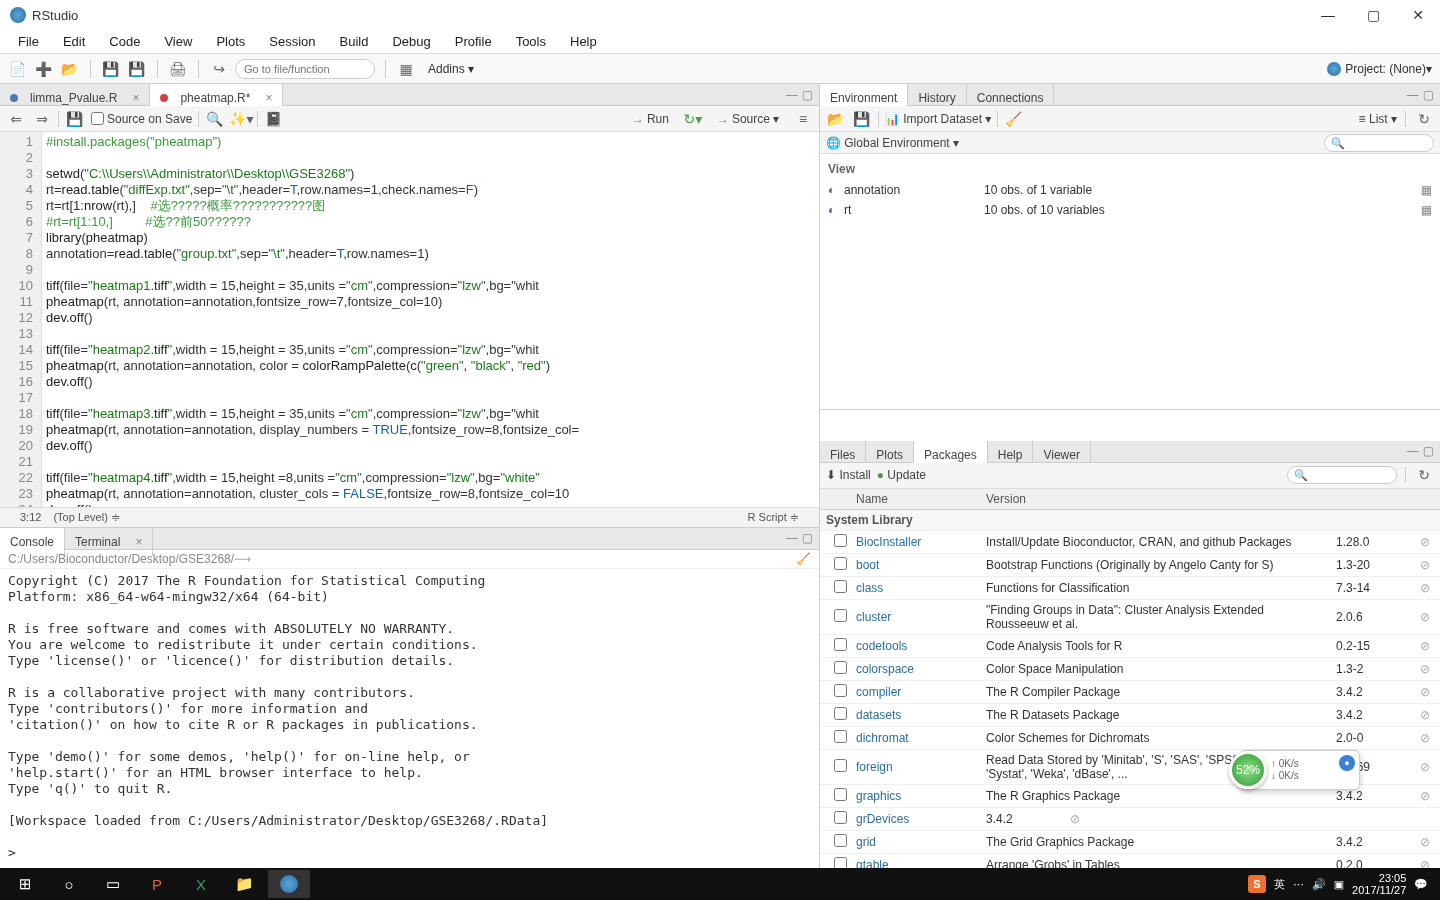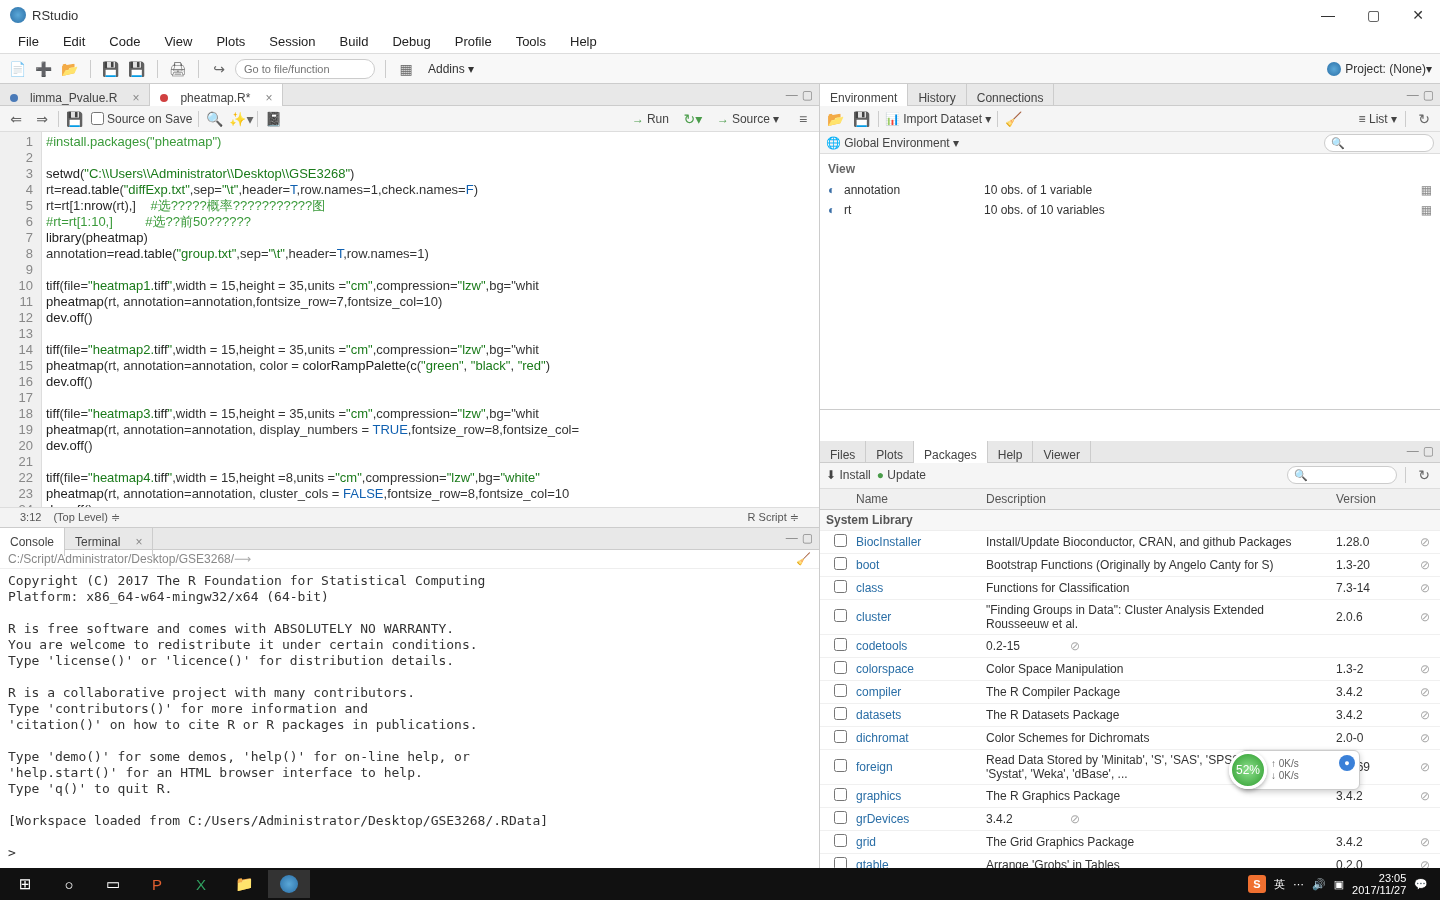--- a/index.html
+++ b/index.html
@@ -233,21 +233,21 @@
         <div class="tab">
             <span>Terminal</span>
             <span class="close-x">×</span>
           </div>
         <div class="wincontrols">
           <span>—</span>
           <span>▢</span>
         </div>
       </div>
       <div class="console-path">
-        <span>C:/Script/Administrator/Desktop/GSE3268/</span> 
+        <span>C:/Users/Bioconductor/Desktop/GSE3268/</span> 
           <span style="color:#aaa">⟶</span>
         <span style="margin-left:auto;color:#e0a000">🧹</span>
       </div>
       <div class="console">Copyright (C) 2017 The R Foundation for Statistical Computing
 Platform: x86_64-w64-mingw32/x64 (64-bit)
 
 R is free software and comes with ABSOLUTELY NO WARRANTY.
 You are welcome to redistribute it under certain conditions.
 Type 'license()' or 'licence()' for distribution details.
 
@@ -349,21 +349,20 @@
         <div class="right">
           <input class="search-mini" placeholder="🔍" style="">
           <span class="mini-sep"></span>
           <span class="tb-btn">↻</span>
         </div>
       </div>
       <div class="pkg-table">
         <div class="pkg-head">
           <div class="col-chk"></div>
           <div class="col-name">Name</div>
-          <div class="col-desc">Description</div>
           <div class="col-ver">Version</div>
           <div class="col-del"></div>
         </div>
         <div class="pkg-section">System Library</div>
         <div id="pkg-rows">
             <div class="pkg-row">
               <div class="col-chk"><input type="checkbox" style=""></div>
               <div class="col-name">BiocInstaller</div>
               <div class="col-desc">Install/Update Bioconductor, CRAN, and github Packages</div>
               <div class="col-ver">1.28.0</div>
@@ -386,20 +385,21 @@
             <div class="pkg-row">
               <div class="col-chk"><input type="checkbox" style=""></div>
               <div class="col-name">cluster</div>
               <div class="col-desc">"Finding Groups in Data": Cluster Analysis Extended Rousseeuw et al.</div>
               <div class="col-ver">2.0.6</div>
               <div class="col-del">⊘</div>
             </div>
             <div class="pkg-row">
               <div class="col-chk"><input type="checkbox" style=""></div>
               <div class="col-name">codetools</div>
+              <div class="col-desc">Code Analysis Tools for R</div>
               <div class="col-ver">0.2-15</div>
               <div class="col-del">⊘</div>
             </div>
             <div class="pkg-row">
               <div class="col-chk"><input type="checkbox" style=""></div>
               <div class="col-name">colorspace</div>
               <div class="col-desc">Color Space Manipulation</div>
               <div class="col-ver">1.3-2</div>
               <div class="col-del">⊘</div>
             </div>

